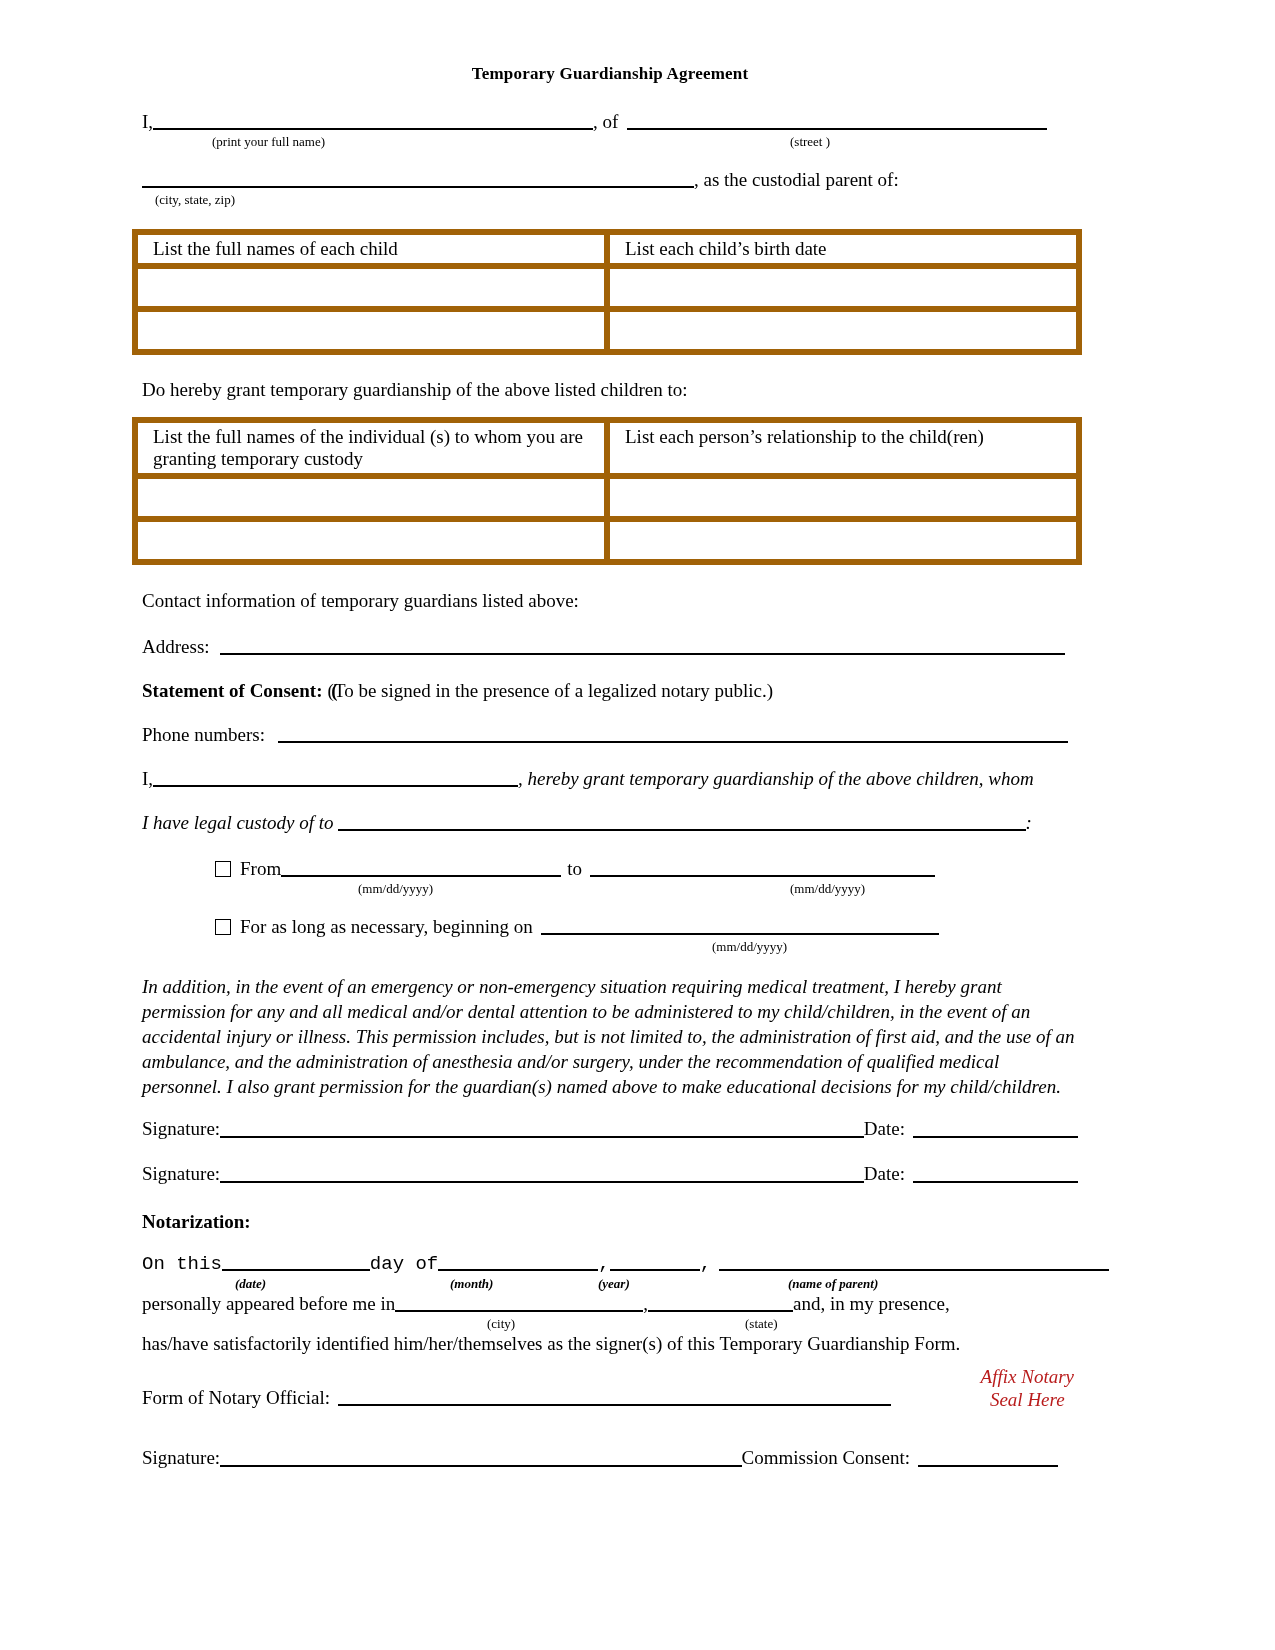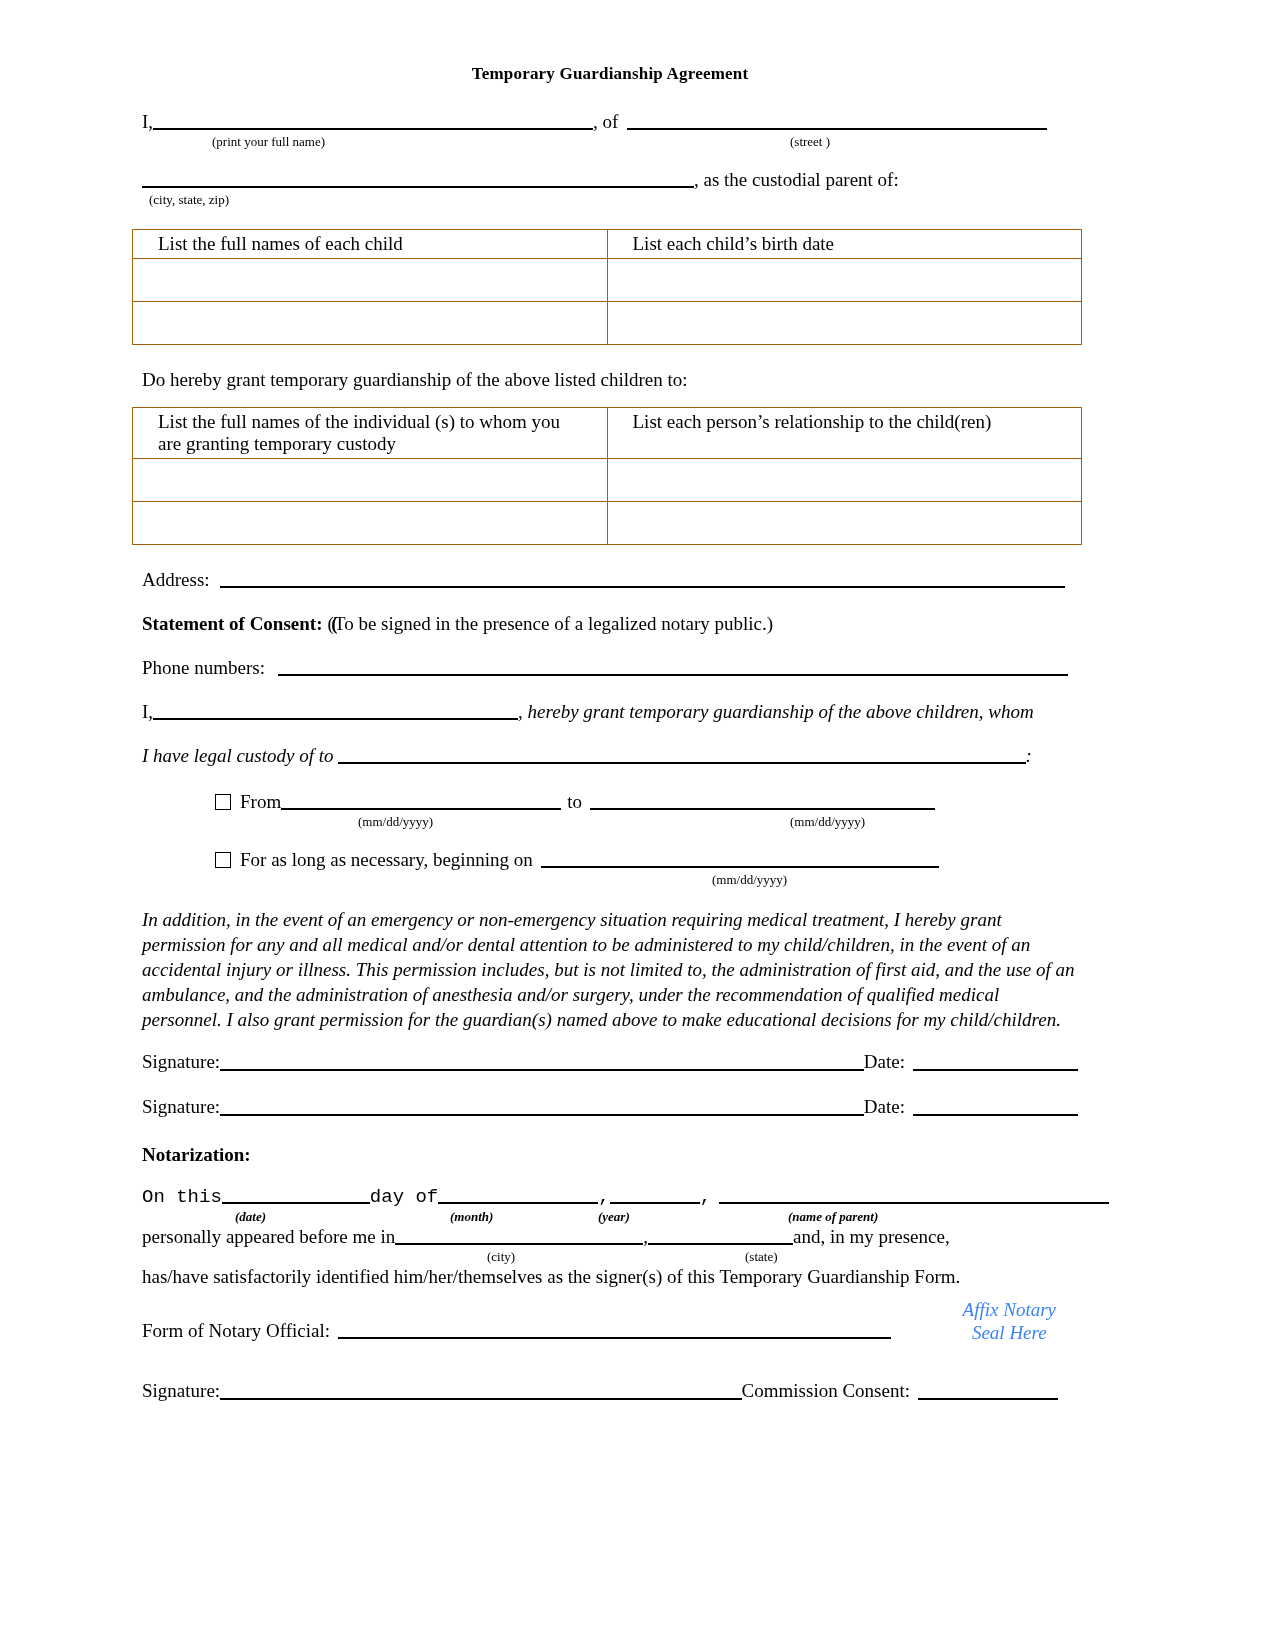--- a/index.html
+++ b/index.html
@@ -15,21 +15,21 @@
   .row { white-space:nowrap; position:relative; }
   .fill {
     display:inline-block; border-bottom:2px solid #000;
     height:14px; margin-bottom:-2px; vertical-align:baseline;
   }
   .hintwrap { position:relative; height:20px; }
   .hint { position:absolute; top:1px; font-size:13px; white-space:nowrap; }
   .hint-bi { font-weight:bold; font-style:italic; }
 
   table { border-collapse:collapse; width:950px; margin-left:-10px; table-layout:fixed; }
-  th, td { border:1px solid #a16207; padding:3px 25px; font-weight:normal; text-align:left; vertical-align:top; font-size:19px; }
+  th, td { border:6px solid #a16207; padding:3px 15px; font-weight:normal; text-align:left; vertical-align:top; font-size:19px; }
   th { height:28px; }
   td.blank { height:43px; }
   .tbl2 th { height:28px; }
 
   .ital { font-style:italic; }
   .bold { font-weight:bold; }
   .cbx {
     display:inline-block; width:16px; height:16px; border:1.7px solid #000;
     vertical-align:-2px; margin-right:9px; background:#fff;
   }
@@ -53,21 +53,21 @@
   </div>
   <div class="hintwrap">
     <span class="hint" style="left:70px;">(print your full name)</span>
     <span class="hint" style="left:648px;">(street )</span>
   </div>
 
   <div class="row" style="margin-top:16px;">
     <span class="fill" style="width:552px;"></span><span class="lbl">, as the custodial parent of:</span>
   </div>
   <div class="hintwrap">
-    <span class="hint" style="left:7px;">(city, state, zip)</span>
+    <span class="hint" style="left:13px;">(city, state, zip)</span>
   </div>
 
   <table style="margin-top:18px;">
     <tbody>
         <tr>
       <th style="width:50%;">List the full names of each child</th>
       <th>List each child’s birth date</th>
     </tr>
     <tr>
       <td class="blank"></td>
@@ -92,20 +92,21 @@
       <td class="blank"></td>
       <td class="blank"></td>
     </tr>
     <tr>
       <td class="blank"></td>
       <td class="blank"></td>
     </tr>
   </tbody>
     </table>
 
+  <div class="row" style="margin-top:25px;">Contact information of temporary guardians listed above:</div>
 
   <div class="row" style="margin-top:24px;">
     <span class="lbl">Address:</span>
     <span class="fill" style="width:845px; margin-left:6px;"></span>
   </div>
 
   <div class="row" style="margin-top:22px;">
     <span class="bold">Statement of Consent:</span>
     <span class="bold" style="margin-left:4px; font-weight:bold;"><span class="bold">(</span></span><span style="margin-left:-10px;"><span>(To be signed in the presence of a legalized notary public.)</span></span>
   </div>
@@ -169,21 +170,21 @@
     <span class="lbl">personally appeared before me in</span><span class="fill" style="width:248px;"></span><span class="lbl">,</span><span class="fill" style="width:145px;"></span><span class="lbl">and, in my presence,</span>
   </div>
   <div class="hintwrap" style="height:18px;">
     <span class="hint" style="left:345px;">(city)</span>
     <span class="hint" style="left:603px;">(state)</span>
   </div>
 
   <div style="position:relative;">
     <div class="row">has/have satisfactorily identified him/her/themselves as the signer(s) of this Temporary Guardianship Form.</div>
 
-    <div class="seal" style="right: 22px; top: 32px; color: #3b82f6;">
+    <div class="seal" style="right: 4px; top: 32px; color: #b91c1c;">
       <div>Affix Notary</div>
       <div>Seal Here</div>
     </div>
 
     <div class="row" style="margin-top:32px;">
       <span class="lbl">Form of Notary Official:</span><span class="fill" style="width:553px; margin-left:8px;"></span>
     </div>
 
     <div class="row" style="margin-top:38px; display:flex; align-items:flex-end; width:916px;">
       <span>Signature:</span>

